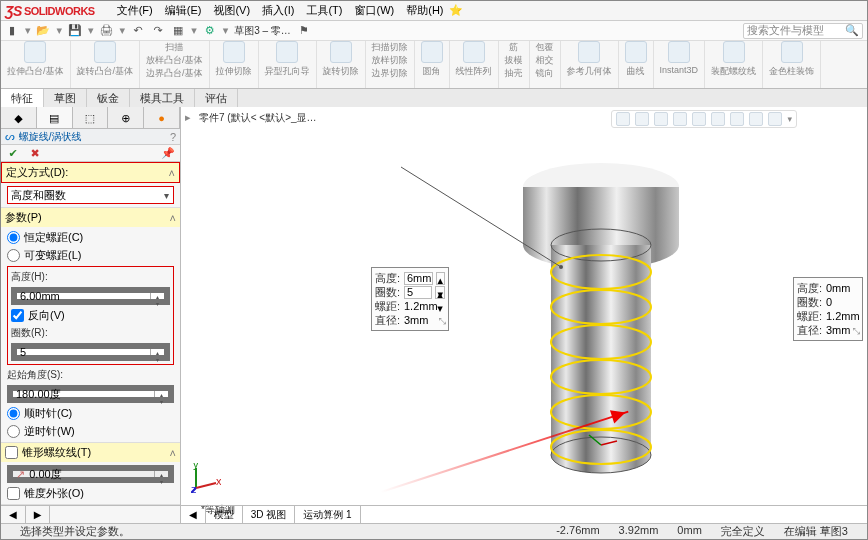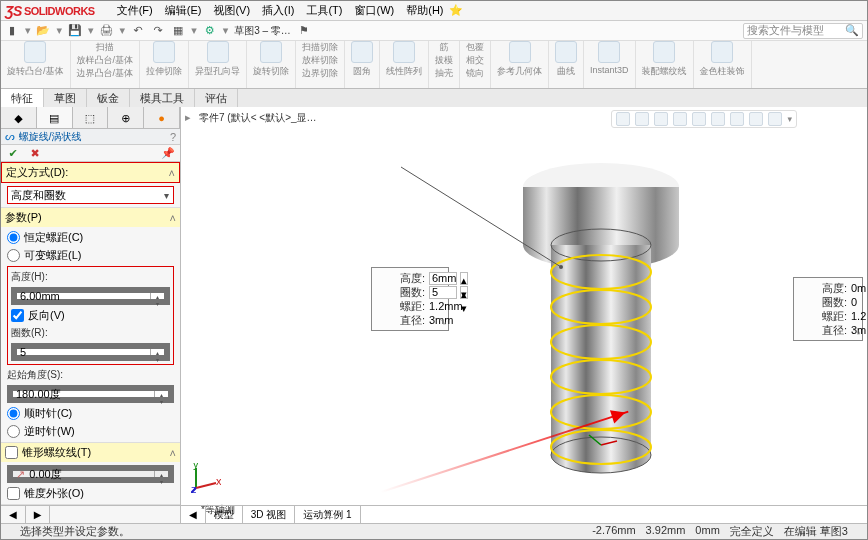--- a/index.html
+++ b/index.html
@@ -39,33 +39,33 @@
 .spinner span{flex:1;text-align:center;font-size:6px;color:#555;}
 .redbox{border:1.5px solid #d00;}
 .radio,.check{display:flex;align-items:center;gap:4px;font-size:10px;}
 .radio input,.check input{margin:0;}
 .canvas{flex:1;position:relative;background:#fff;}
 .part-label{position:absolute;top:4px;left:18px;font-size:10px;color:#333;}
 .triad{position:absolute;left:10px;bottom:30px;width:30px;height:30px;}
 .view-label{position:absolute;left:20px;bottom:6px;font-size:10px;color:#333;}
 .float-panel{position:absolute;border:1px solid #888;background:#fcfcfc;padding:3px;font-size:10px;line-height:14px;}
 .fp-row{display:flex;gap:3px;align-items:center;}
-.fp-row .fpl{min-width:26px;color:#333;margin-left:25px;}
+.fp-row .fpl{min-width:26px;color:#333;}
 .fp-val{border:1px solid #bbb;background:#fff;padding:0 2px;min-width:28px;height:13px;display:flex;align-items:center;}
 .fp-sp{width:10px;display:flex;flex-direction:column;font-size:5px;border:1px solid #bbb;height:13px;}
 .fp-sp span{flex:1;text-align:center;}
 .fp-pin{position:absolute;right:2px;bottom:2px;font-size:9px;color:#777;}
 .arrow-red{position:absolute;left:200px;bottom:30px;width:260px;height:2px;background:linear-gradient(to right,transparent,#e00);transform-origin:left center;transform:rotate(-18deg);}
 .arrow-red::after{content:"";position:absolute;right:-4px;top:-6px;border:7px solid transparent;border-left:14px solid #e00;}
 .ctx-bar{position:absolute;top:3px;right:70px;display:flex;gap:5px;background:#fff;padding:1px 4px;border:1px solid #ddd;border-radius:3px;align-items:center;}
 .ctx-bar .ci{width:14px;height:14px;background:#eef3f7;border:1px solid #cfd9e2;border-radius:2px;}
 .bottomtabs{display:flex;height:18px;border-top:1px solid #bbb;}
 .bt{padding:0 8px;line-height:18px;border-right:1px solid #bbb;font-size:10px;}
 .status{height:16px;background:#eee;border-top:1px solid #bbb;display:flex;align-items:center;padding:0 19px;font-size:10px;color:#333;}
-.status .sp{margin-left:auto;display:flex;gap:10px;}
+.status .sp{margin-left:auto;display:flex;gap:19px;}
 svg{display:block;}
 </style>
 </head>
 <body>
 
 <div class="titlebar">
   <div class="logo">
     <span class="ds">ƷS</span>
     <span>SOLIDWORKS</span>
   </div>
@@ -97,20 +97,24 @@
     <span style="color:#888">▾</span>
   <span class="tb-label">草图3 – 零…</span>
   <span class="tb-ico">⚑</span>
   <div class="search">
     <span>搜索文件与模型</span>
     <span style="margin-left:auto">🔍</span>
   </div>
 </div>
 
 <div class="ribbon">
+  <div class="grp">
+      <div class="ico"></div>
+      <div class="lbl">拉伸凸台/基体</div>
+    </div>
   <div class="grp">
       <div class="ico"></div>
       <div class="lbl">旋转凸台/基体</div>
     </div>
   <div class="grp">
     <div class="lbl">扫描</div>
     <div class="lbl">放样凸台/基体</div>
     <div class="lbl">边界凸台/基体</div>
   </div>
   <div class="grp">

